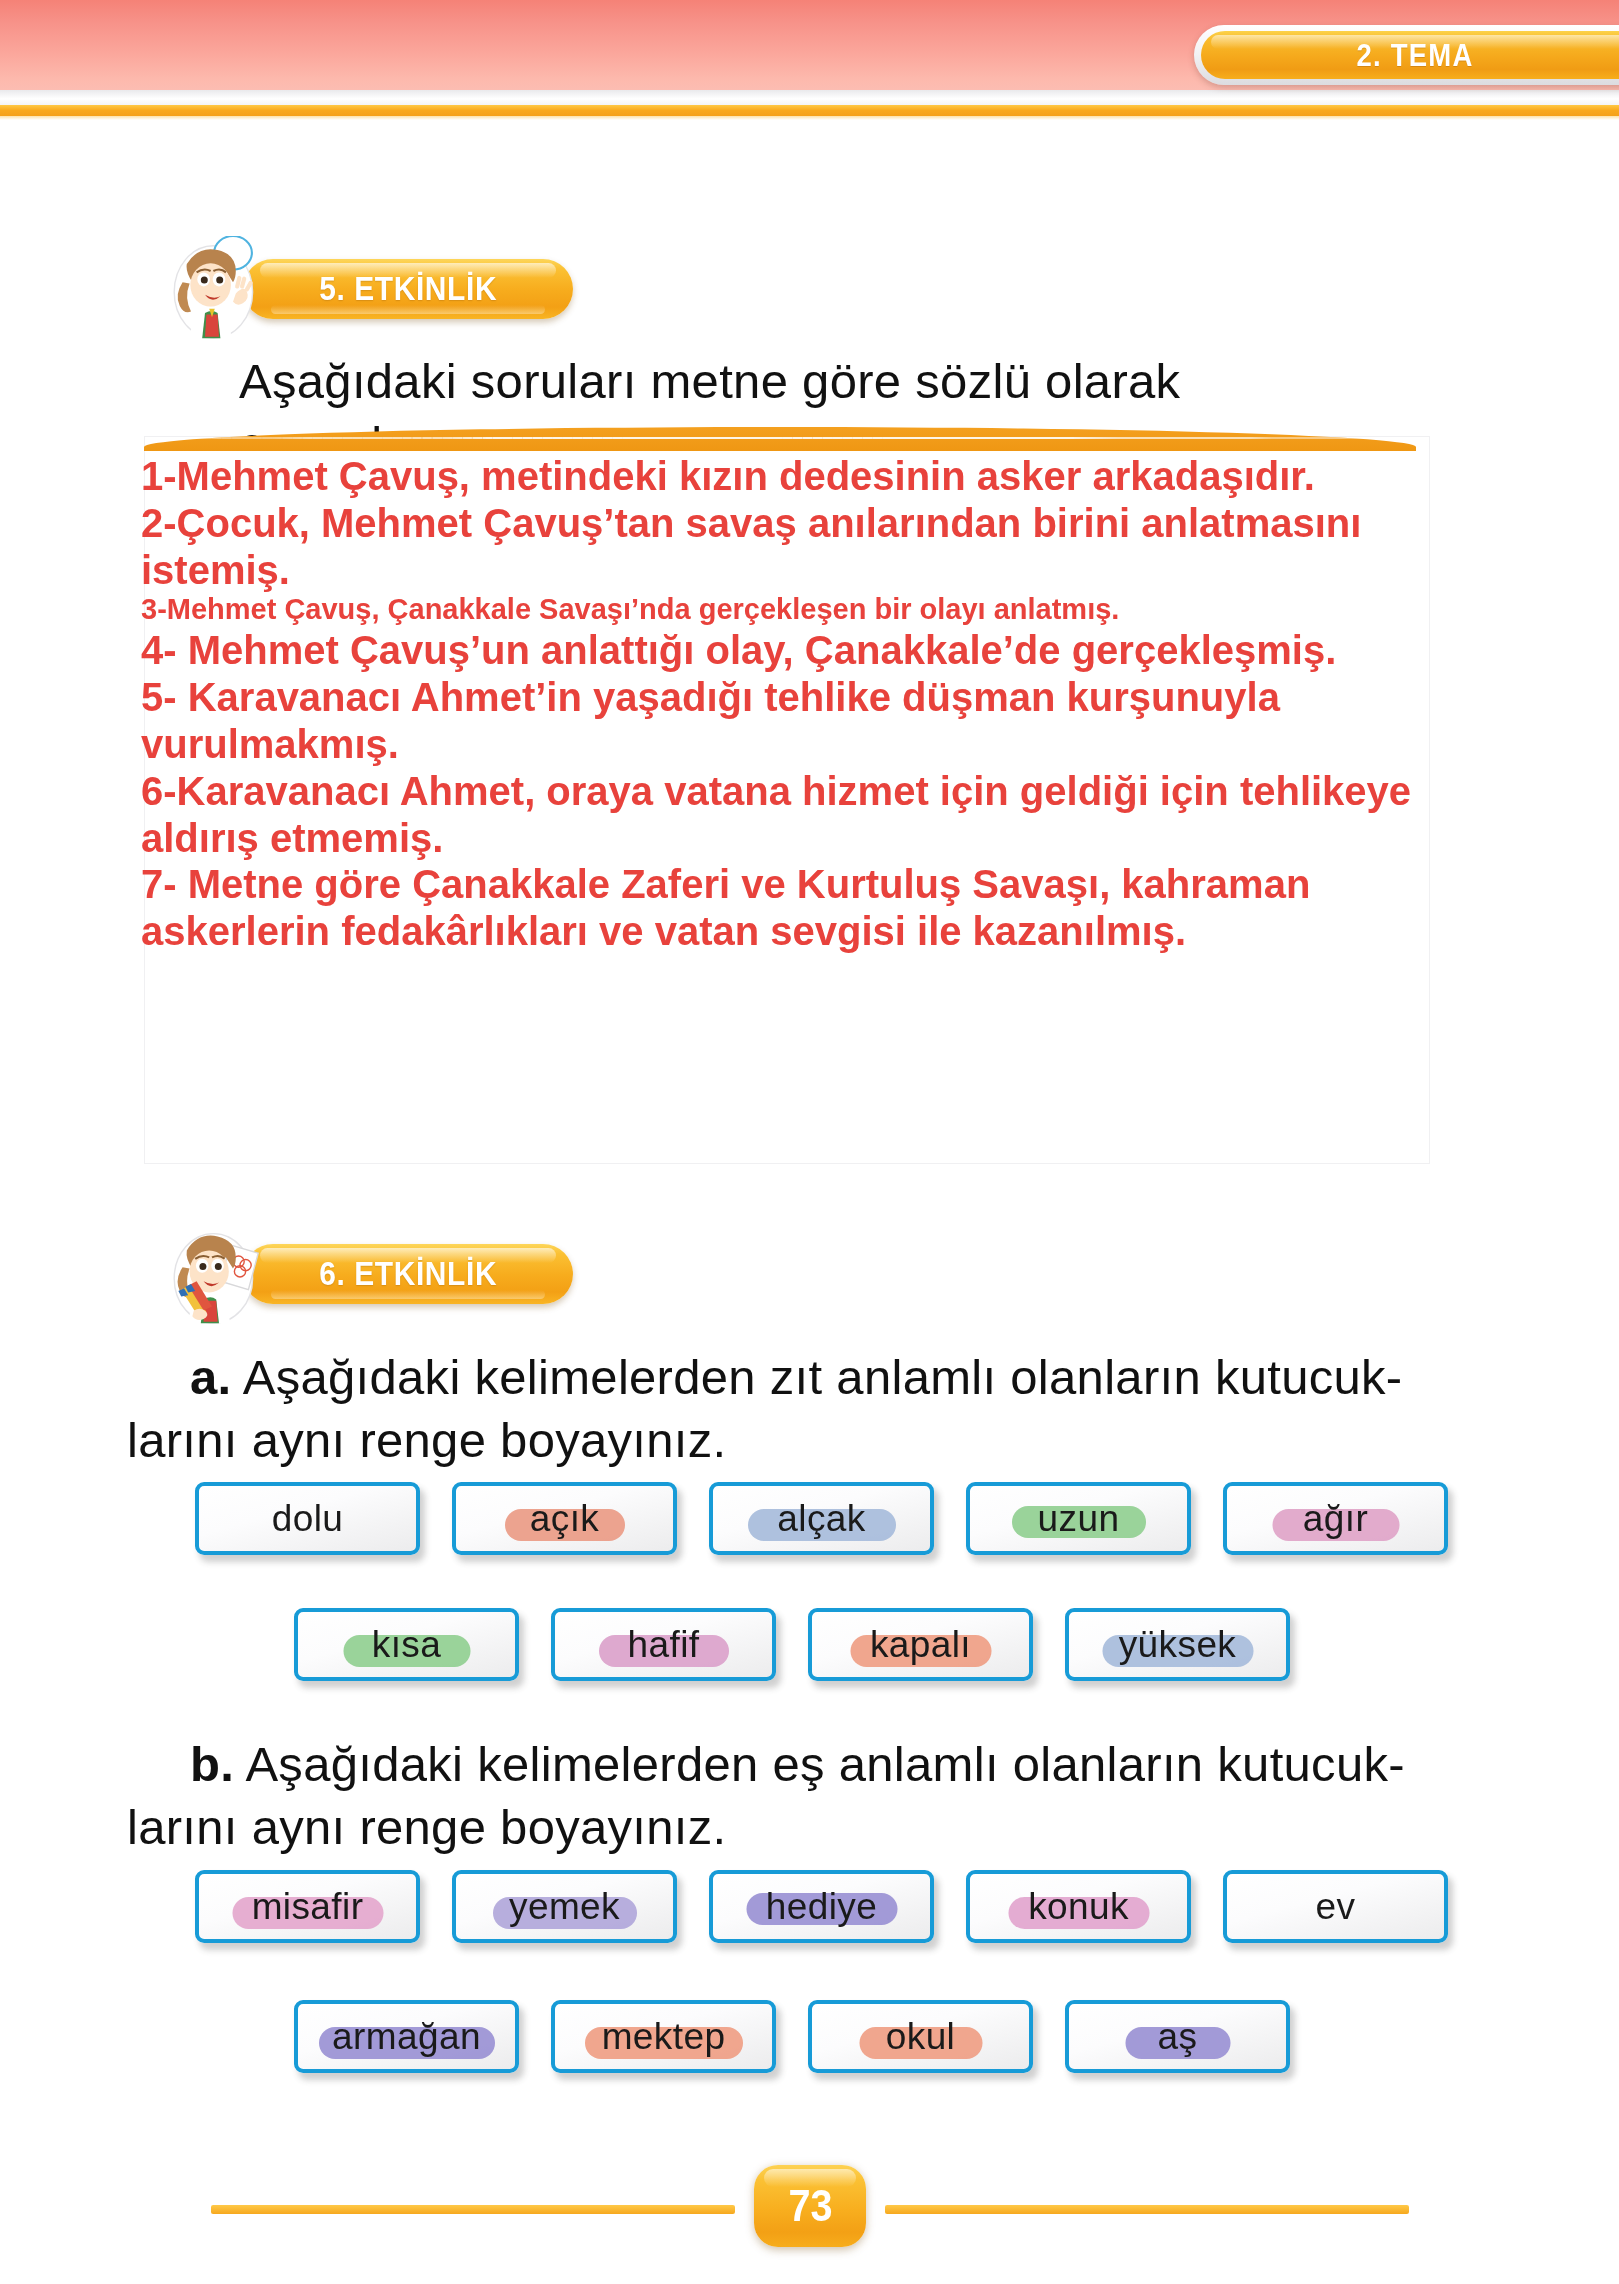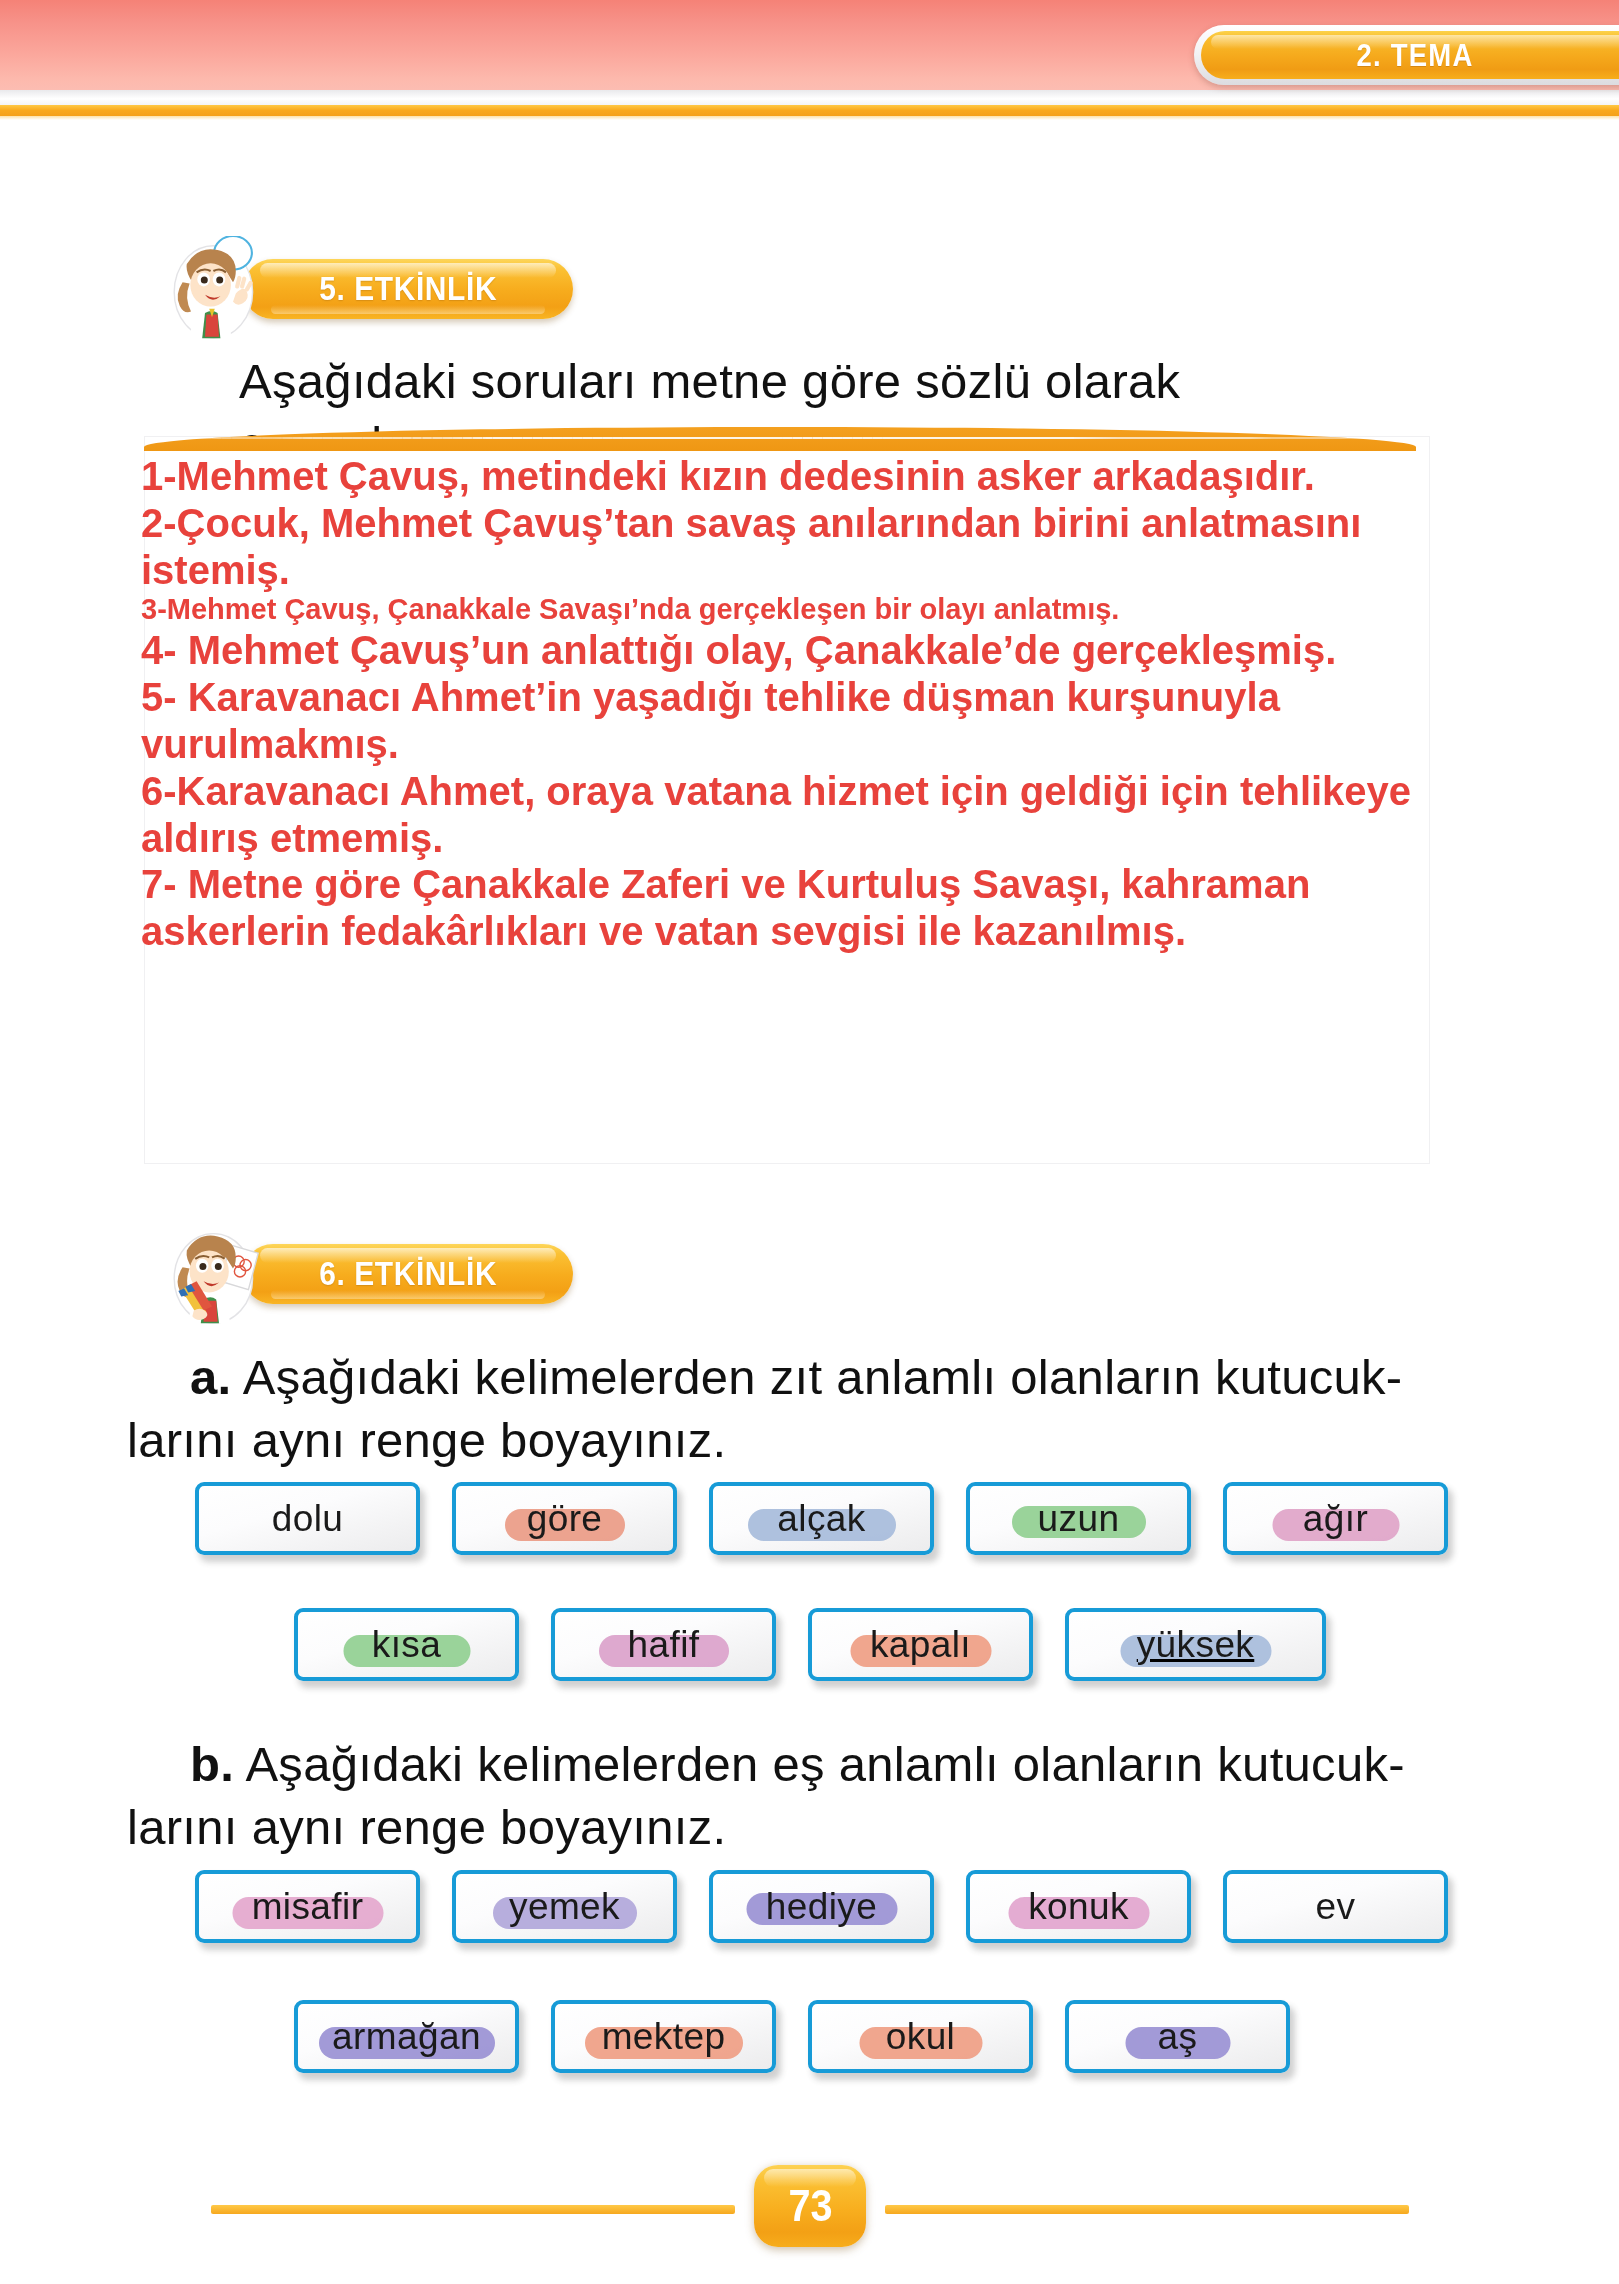--- a/index.html
+++ b/index.html
@@ -288,21 +288,21 @@
   <span style="margin-left:-63px; display:inline-block;">larını aynı renge boyayınız.</span>
 </div>
 
 <div class="wordrow" style="left:195px; top:1482px; gap:32px;">
   <div class="wordbox" style="width:225px;">
 
     <span class="w">dolu</span>
   </div>
   <div class="wordbox" style="width:225px;">
     <span class="hl" style="width:120px; background:#eb9c87;"></span>
-    <span class="w">göre</span>
+    <span class="w">açık</span>
   </div>
   <div class="wordbox" style="width:225px;">
     <span class="hl" style="width:148px; background:#a8bcdc;"></span>
     <span class="w">alçak</span>
   </div>
   <div class="wordbox" style="width:225px;">
     <span class="hl" style="width:134px; background:#92d092; margin-top:-12.7px;"></span>
     <span class="w">uzun</span>
   </div>
   <div class="wordbox" style="width:225px;">
@@ -317,21 +317,21 @@
     <span class="w">kısa</span>
   </div>
   <div class="wordbox" style="width:225px;">
     <span class="hl" style="width:130px; background:#dba2cb;"></span>
     <span class="w">hafif</span>
   </div>
   <div class="wordbox" style="width:225px;">
     <span class="hl" style="width:141px; background:#ef9f85;"></span>
     <span class="w">kapalı</span>
   </div>
-  <div class="wordbox" style="width:261px;text-decoration:underline;">
+  <div class="wordbox" style="width:225px;">
     <span class="hl" style="width:151px; background:#a8bcdc;"></span>
     <span class="w">yüksek</span>
   </div>
 </div>
 
 <div class="instruction" style="left:190px; top:1733px; width:1258px;">
   <span class="lead">b.</span>
   <span>Aşağıdaki kelimelerden eş anlamlı olanların kutucuk-</span><br>
   <span style="margin-left:-63px; display:inline-block;">larını aynı renge boyayınız.</span>
 </div>

